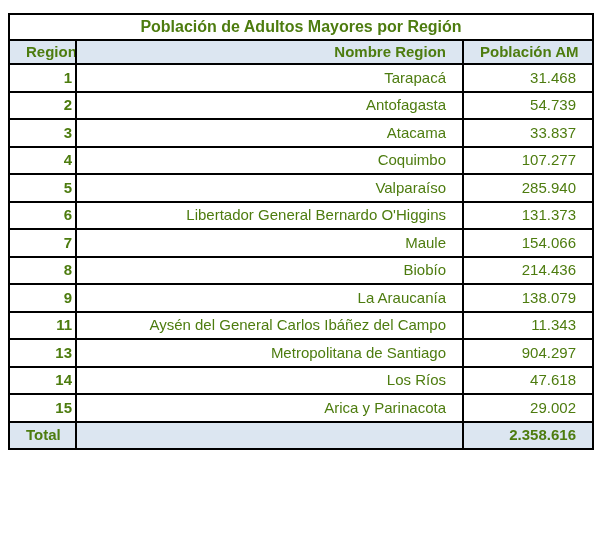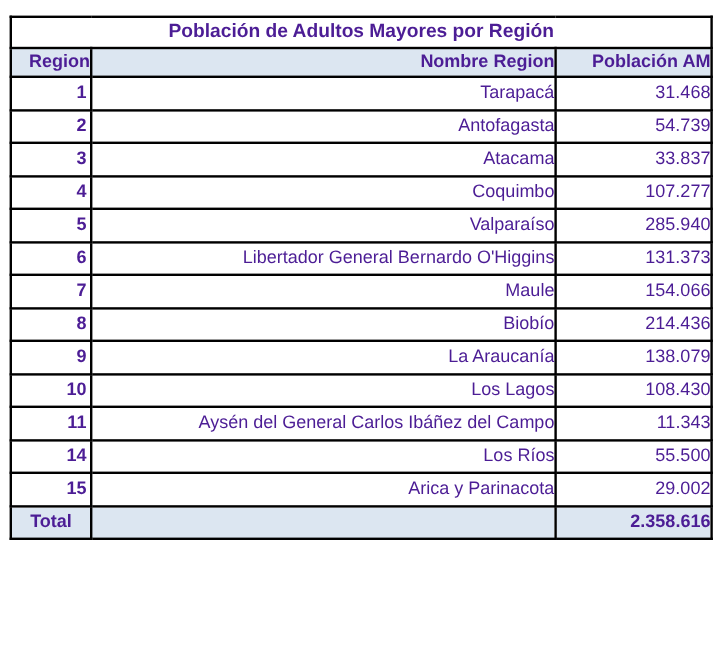--- a/index.html
+++ b/index.html
@@ -21,24 +21,24 @@
     top: 13px;
     width: 584px;
     border-collapse: collapse;
     table-layout: fixed;
   }
   col.c1 { width: 67px; }
   col.c2 { width: 387px; }
   col.c3 { width: 130px; }
   .tbl th, .tbl td {
     border: 2px solid #000000;
-    color: #4c1d95;
+    color: #4d7c0f;
     font-size: 15px;
     line-height: 1.1;
-    padding: 0 0;
+    padding: 0 16px;
     overflow: hidden;
     white-space: nowrap;
     box-sizing: content-box;
   }
   tr.title-row th {
     background: #ffffff;
     font-weight: bold;
     font-size: 16px;
     text-align: center;
     height: 24px;
@@ -128,33 +128,33 @@
           <td class="cell-num">8</td>
           <td class="cell-name">Biobío</td>
           <td class="cell-pop">214.436</td>
         </tr>
         <tr class="data-row">
           <td class="cell-num">9</td>
           <td class="cell-name">La Araucanía</td>
           <td class="cell-pop">138.079</td>
         </tr>
         <tr class="data-row">
-          <td class="cell-num">10</td>
-          <td class="cell-name">Los Lagos</td>
-          <td class="cell-pop">108.430</td>
-        </tr>
-        <tr class="data-row">
           <td class="cell-num">11</td>
           <td class="cell-name">Aysén del General Carlos Ibáñez del Campo</td>
           <td class="cell-pop">11.343</td>
         </tr>
         <tr class="data-row">
+          <td class="cell-num">13</td>
+          <td class="cell-name">Metropolitana de Santiago</td>
+          <td class="cell-pop">904.297</td>
+        </tr>
+        <tr class="data-row">
           <td class="cell-num">14</td>
           <td class="cell-name">Los Ríos</td>
-          <td class="cell-pop">55.500</td>
+          <td class="cell-pop">47.618</td>
         </tr>
         <tr class="data-row">
           <td class="cell-num">15</td>
           <td class="cell-name">Arica y Parinacota</td>
           <td class="cell-pop">29.002</td>
         </tr>
       </tbody>
     <tfoot>
       <tr class="total-row">
         <td class="total-label">Total</td>

